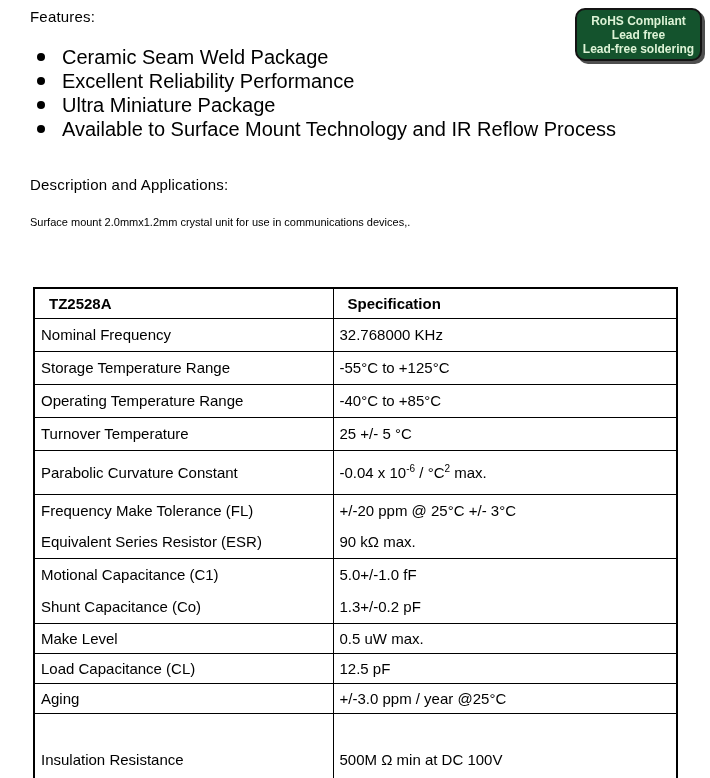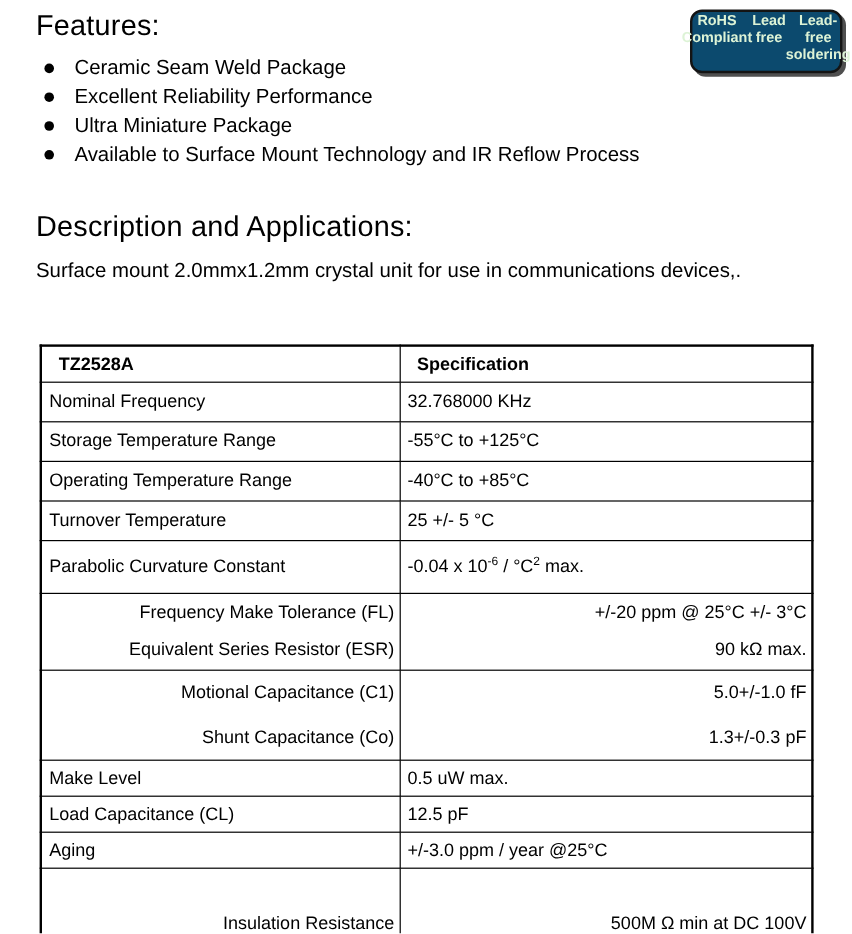--- a/index.html
+++ b/index.html
@@ -8,77 +8,77 @@
     position: relative;
     width: 710px;
     height: 778px;
     background: #ffffff;
     color: #000000;
     font-family: "Liberation Sans", sans-serif;
     overflow: hidden;
   }
   .heading {
     position: absolute;
-    font-size: 24px;
+    font-size: 15px;
     font-weight: 400;
     letter-spacing: 0.2px;
     color: #000000;
   }
   #features-title { top: 8px; left: 30px; }
   #description-title { top: 176px; left: 30px; }
   #specs-title { top: 247px; left: 30px; }
 
   .features-list {
     position: absolute;
     top: 45px;
     left: 33px;
     list-style: none;
   }
   .features-list li {
     height: 24px;
     display: flex;
     align-items: center;
-    font-size: 17px;
+    font-size: 20px;
   }
   .bullet {
     display: inline-block;
     width: 8px;
     height: 8px;
     border-radius: 50%;
     background: #000000;
     margin-left: 4px;
     margin-right: 17px;
     flex: 0 0 auto;
   }
 
   .rohs-badge {
     position: absolute;
     top: 8px;
     left: 575px;
     width: 127px;
     height: 53px;
-    background: #0c4a6e;
+    background: #14532d;
     border: 2px solid #141414;
     border-radius: 10px;
     box-shadow: 3px 3px 0 #4f4f4f;
     color: #ddf3d6;
     font-weight: 700;
     font-size: 12px;
     line-height: 14px;
     text-align: center;
     display: flex;
-    flex-direction: row;
+    flex-direction: column;
     justify-content: center;
   }
 
   #description-body {
     position: absolute;
     top: 216px;
     left: 30px;
-    font-size: 17px;
+    font-size: 11px;
     white-space: nowrap;
   }
 
   .spec-table {
     position: absolute;
     top: 287px;
     left: 33px;
     width: 645px;
     border-collapse: collapse;
     border: 2px solid #000000;
@@ -96,23 +96,23 @@
   .h44 { height: 44px; }
   .h63 { height: 63px; }
   .h62 { height: 62px; }
   .h60 { height: 60px; }
   .cell-lines {
     display: flex;
     flex-direction: column;
     justify-content: space-around;
   }
   .lines-63 { height: 63px; }
-  .lines-62 { height: 74px; }
+  .lines-62 { height: 64px; }
   .lines-60 { height: 60px; margin-top: 31px; }
-  td.multi { padding: 0 4px 0 6px; text-align: right; }
+  td.multi { padding: 0 4px 0 6px; }
   sup { font-size: 10px; vertical-align: super; line-height: 0; }
 </style>
 </head>
 <body>
 
 <div class="page">
 
   <div class="heading" id="features-title">Features:</div>
 
   <ul class="features-list">
@@ -199,21 +199,21 @@
       <tr class="h62">
         <td class="multi">
           <div class="cell-lines lines-62">
             <div>Motional Capacitance (C1)</div>
             <div>Shunt Capacitance (Co)</div>
           </div>
         </td>
         <td class="multi">
           <div class="cell-lines lines-62">
             <div>5.0+/-1.0 fF</div>
-            <div>1.3+/-0.3 pF</div>
+            <div>1.3+/-0.2 pF</div>
           </div>
         </td>
       </tr>
 
       <tr class="h30">
         <td>Make Level</td>
         <td>0.5 uW max.</td>
       </tr>
 
       <tr class="h30">

